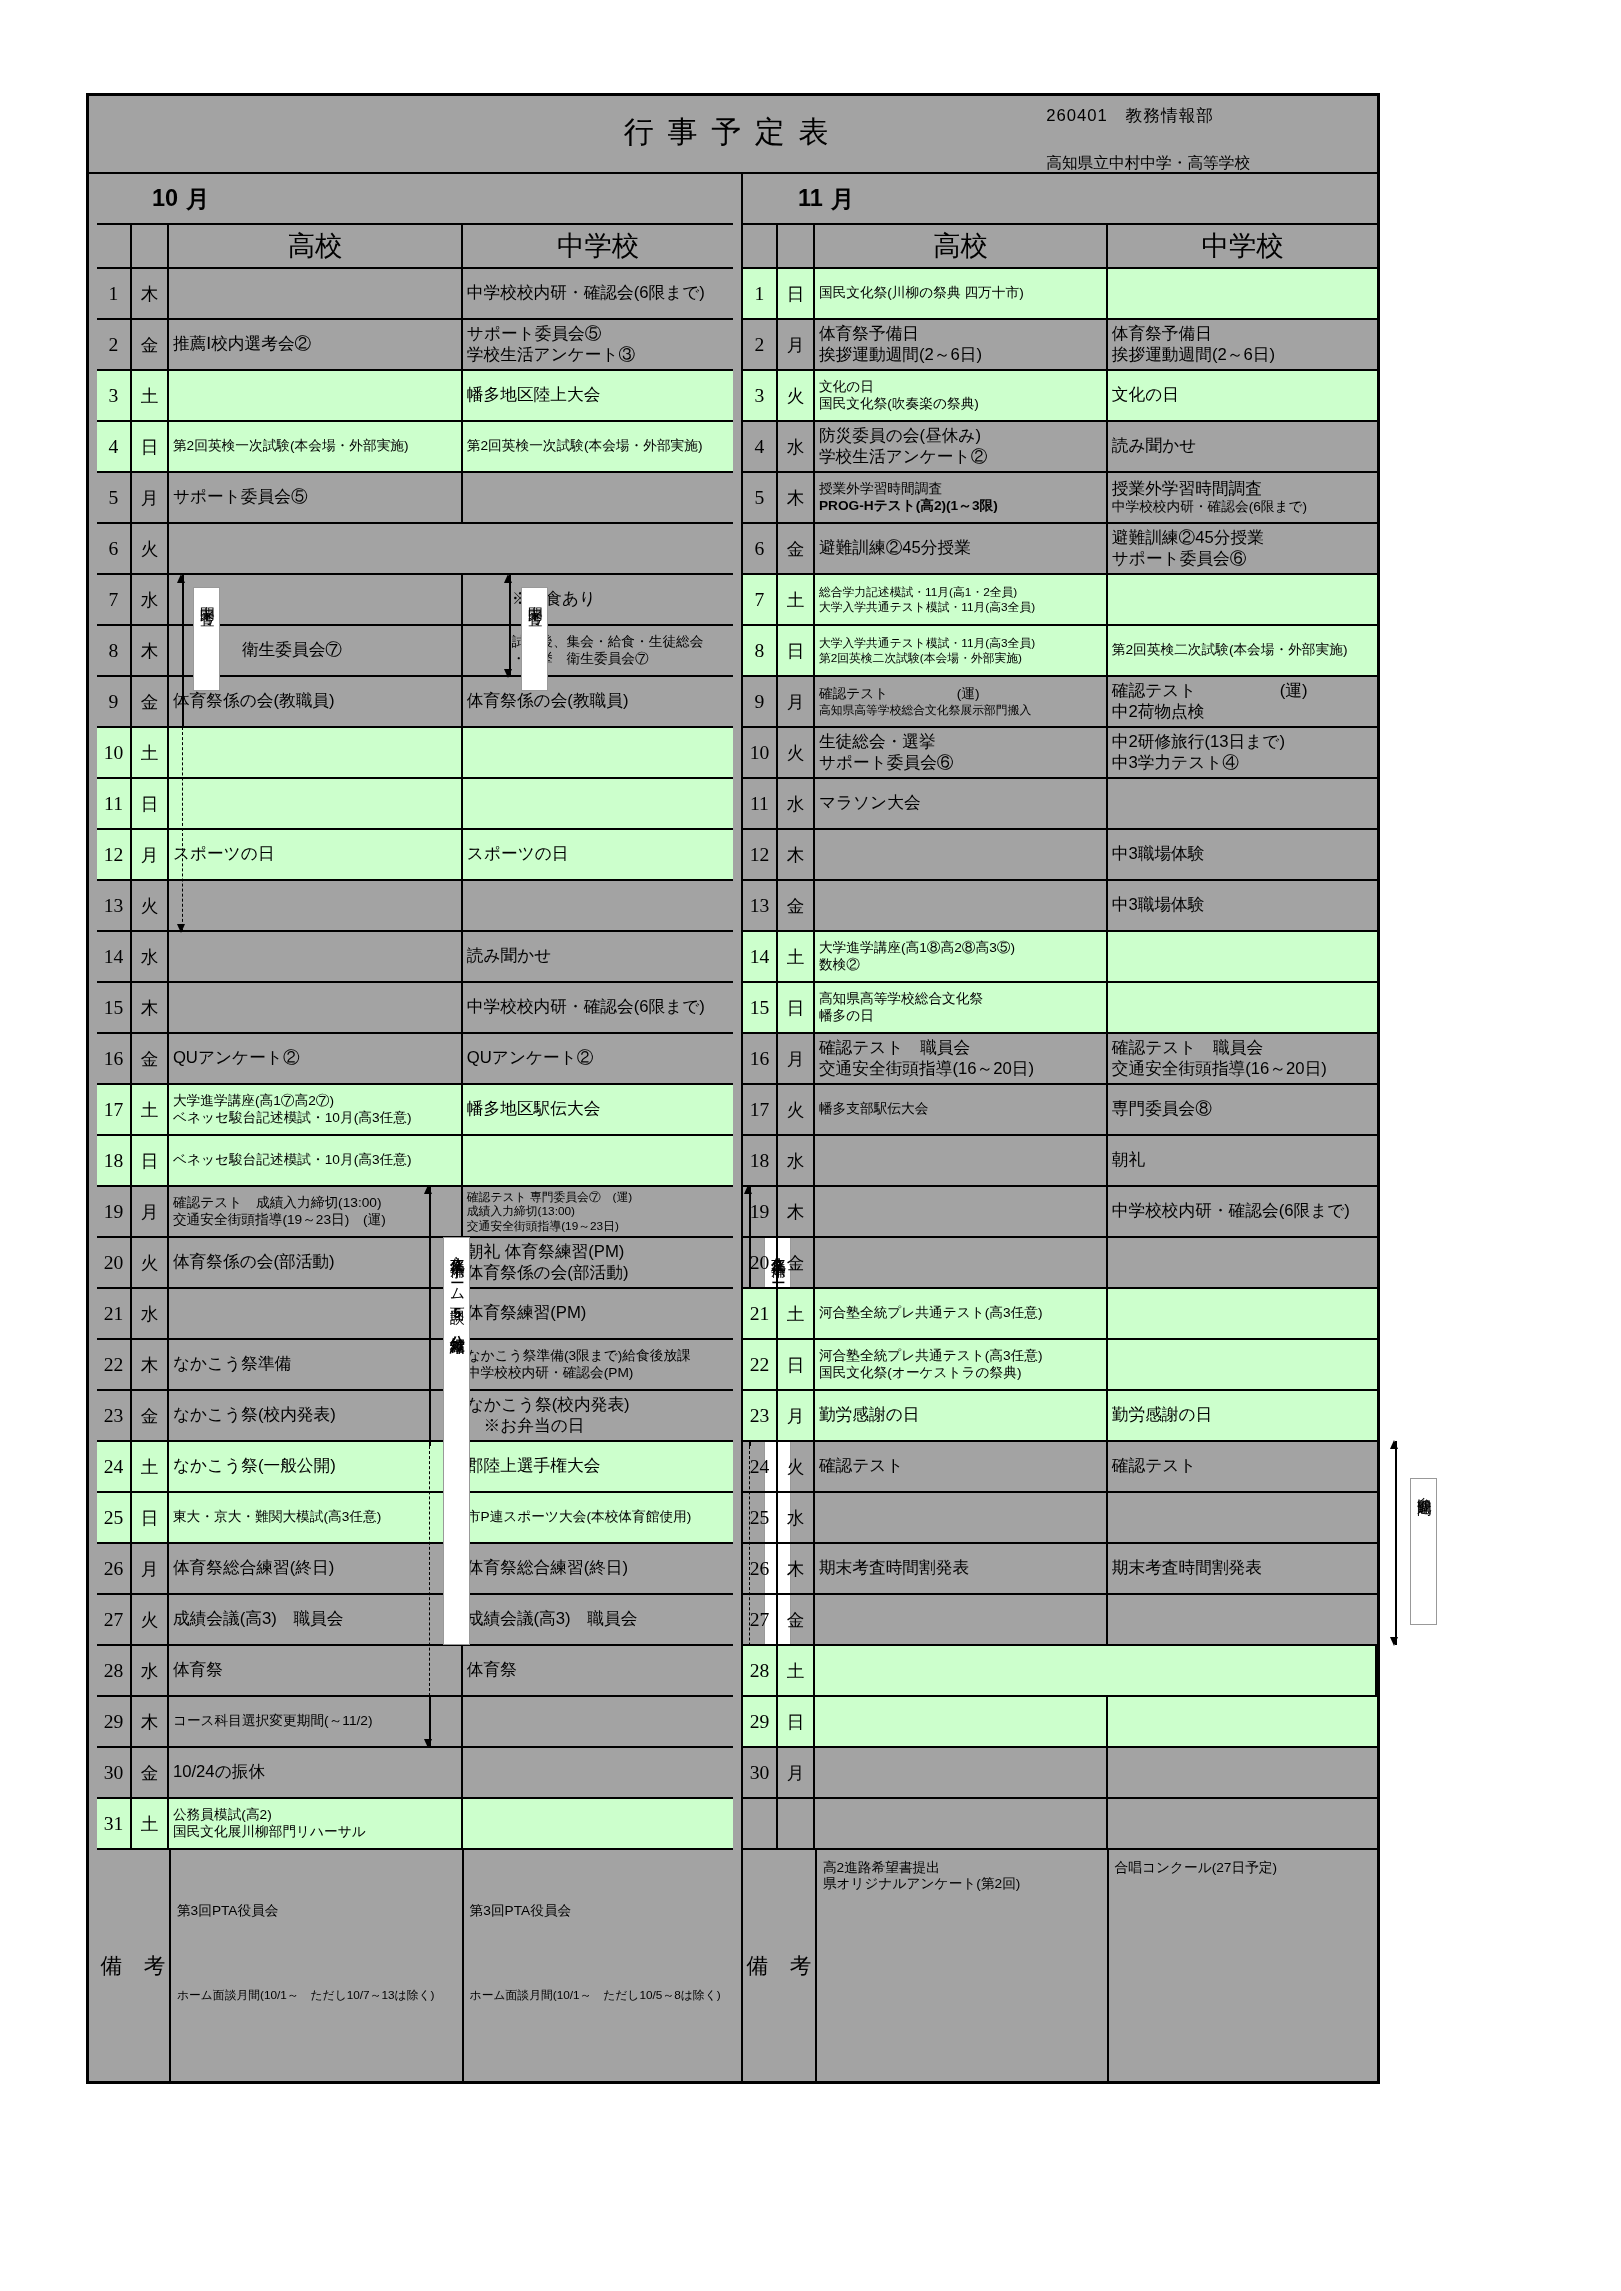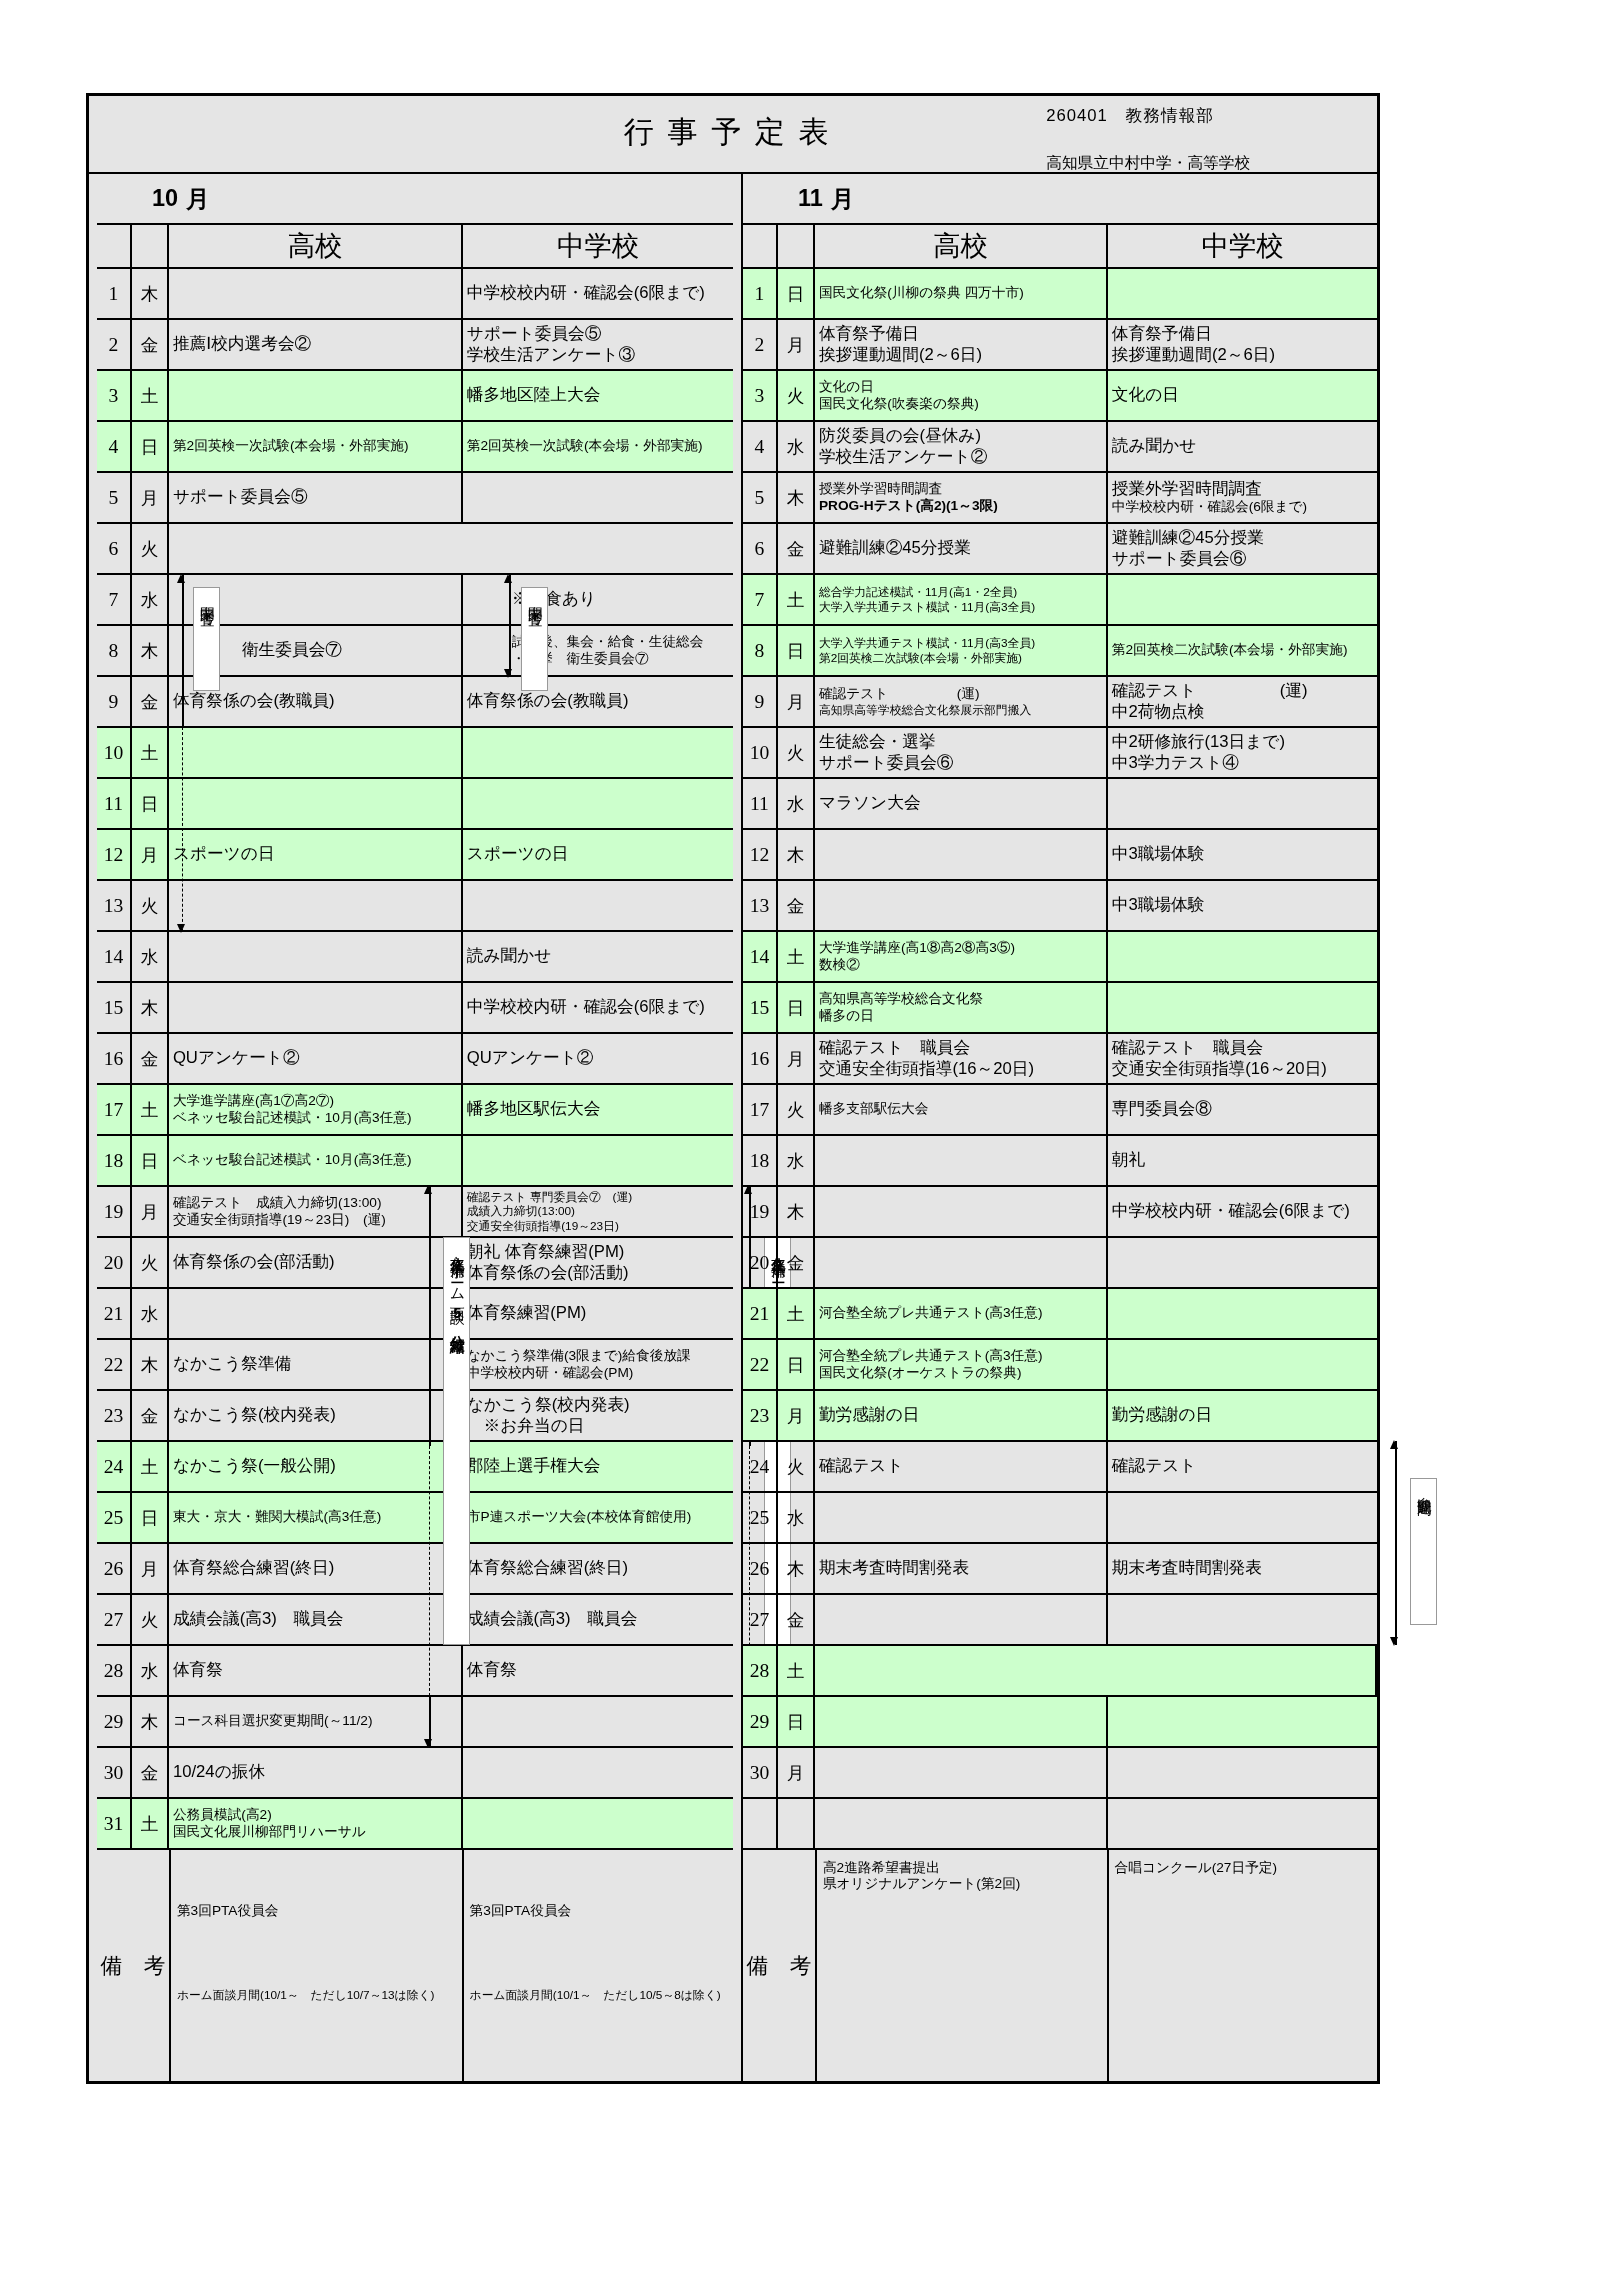--- a/index.html
+++ b/index.html
@@ -1,19 +1,19 @@
 <!DOCTYPE html>
 <html><head>
 <meta charset="utf-8">
 <style>
   * { box-sizing: border-box; margin: 0; padding: 0; }
   html,body { background:#fff; }
   body { font-family: "Liberation Sans", sans-serif; color:#000; }
   .sheet { position:relative; width:1621px; height:2292px; background:#fff; overflow:hidden; }
-  .frame { position:absolute; left:86px; top:93px; width:1294px; border:3.9px solid #000; background:#e5e5e5; }
+  .frame { position:absolute; left:86px; top:93px; width:1294px; border:3.9px solid #000; background:#a3a3a3; }
 
   
   .title-row { position:relative; height:78px; border-bottom:2.9px solid #000; }
   .t-center { position:absolute; left:0; right:0; top:15.7px; text-align:center;
               font-family:"Liberation Serif", serif; font-size:30px; letter-spacing:13.7px; }
   .t-right { position:absolute; right:7.8px; top:7.8px; width:323px; font-size:16.7px; }
   .t-right .docno { letter-spacing:1px; }
   .t-right .school { margin-top:26.5px; font-size:15.7px; }
 
   

